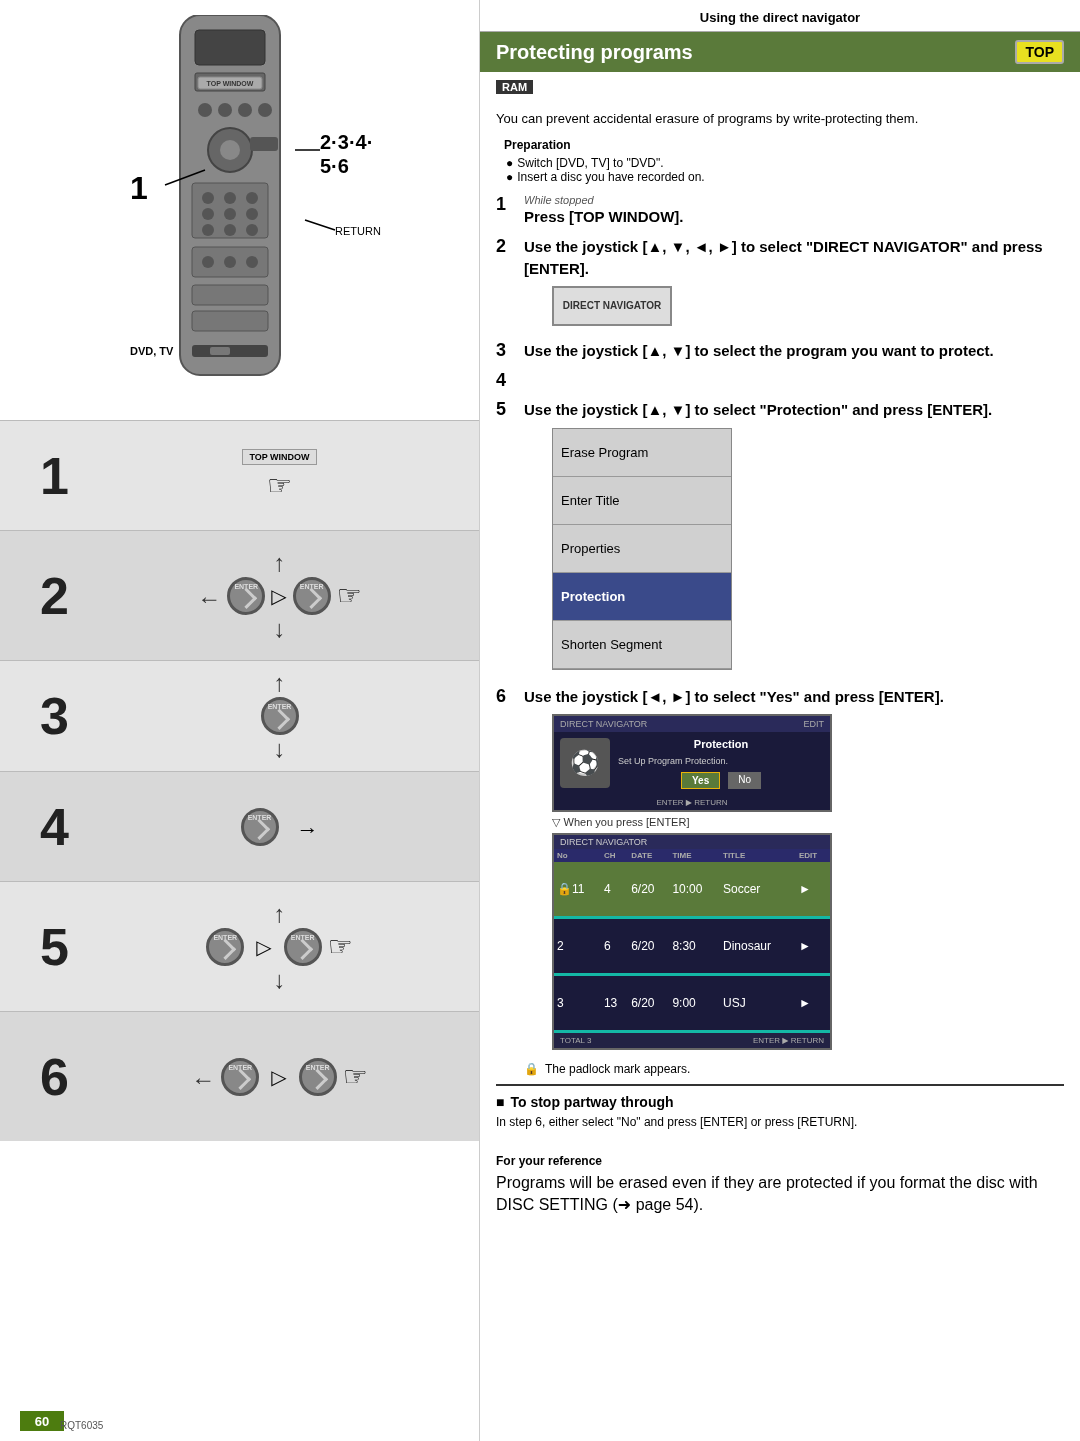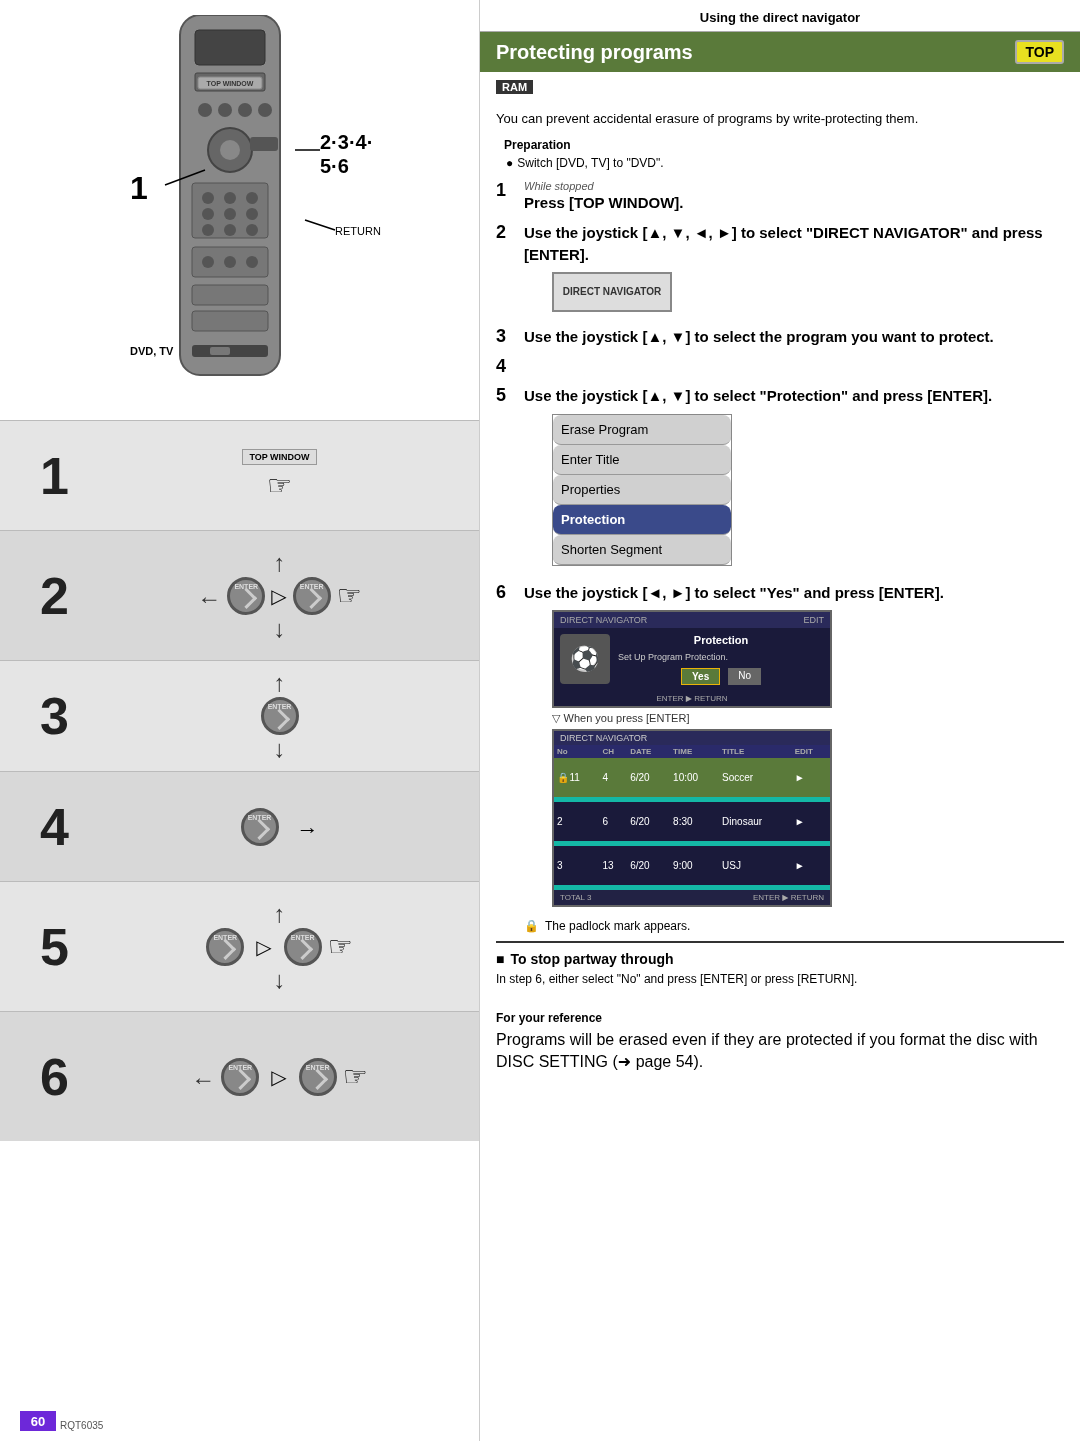--- a/index.html
+++ b/index.html
@@ -141,23 +141,23 @@
       display: flex;
       align-items: center;
       gap: 6px;
     }
 
     
     .page-num {
       position: absolute;
       bottom: 10px;
       left: 20px;
-      background: #6d28d9;
-      color: #fff;
-      width: 36px;
+      background: #4d7c0f;
+      color: #fff;
+      width: 44px;
       height: 20px;
       display: flex;
       align-items: center;
       justify-content: center;
       font-size: 13px;
       font-weight: bold;
       text-align: center;
     }
 
     .rqt-code {
@@ -289,25 +289,24 @@
       margin: 6px 0 6px 28px;
     }
 
     .menu-box {
       margin: 8px 0 8px 28px;
       width: 180px;
       border: 1px solid #888;
     }
 
     .menu-item {
-      padding: 7px 8px;
+      padding: 16px 8px;
       font-size: 13px;
       background: #d0d0d0;
       border-bottom: 1px solid #999;
-      border-radius: 8px;
     }
     .menu-item.selected {
       background: #3a4a8a;
       color: #fff;
       font-weight: bold;
     }
 
     .screen-box {
       margin: 6px 0 4px 28px;
       width: 280px;
@@ -428,24 +427,24 @@
 
     .nav-list-table th {
       background: #2a2a6a;
       color: #aaa;
       font-size: 8px;
       padding: 2px 3px;
       text-align: left;
     }
 
     .nav-list-table td {
-      padding: 14px 3px;
-      font-size: 10px;
-      color: #fff;
-      border-bottom: 5px solid #14b8a6;
+      padding: 20px 3px;
+      font-size: 12px;
+      color: #fff;
+      border-bottom: 3px solid #14b8a6;
     }
 
     .nav-list-table tr.highlighted td {
       background: #5a7a3a;
     }
 
     .nav-footer {
       padding: 3px 6px;
       font-size: 8px;
       color: #aaa;
@@ -682,20 +681,21 @@
     <span class="ram-badge">RAM</span>
   </div>
 
   <div class="content-area">
 
     <p class="intro-text">You can prevent accidental erasure of programs by write-protecting them.</p>
 
     <div class="prep-section">
       <div class="prep-title">Preparation</div>
       <div class="prep-item">Switch [DVD, TV] to "DVD".</div>
+      <div class="prep-item">Insert a disc you have recorded on.</div>
     </div>
 
     <div class="step-inline">
       <span class="step-n">1</span>
       <div>
         <div class="step-sub">While stopped</div>
         <div class="step-text"><b>Press [TOP WINDOW].</b></div>
       </div>
     </div>
 

